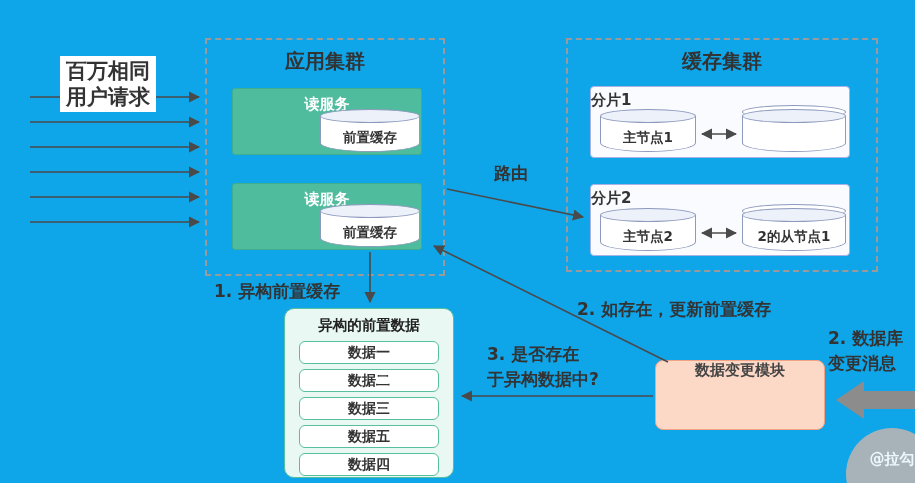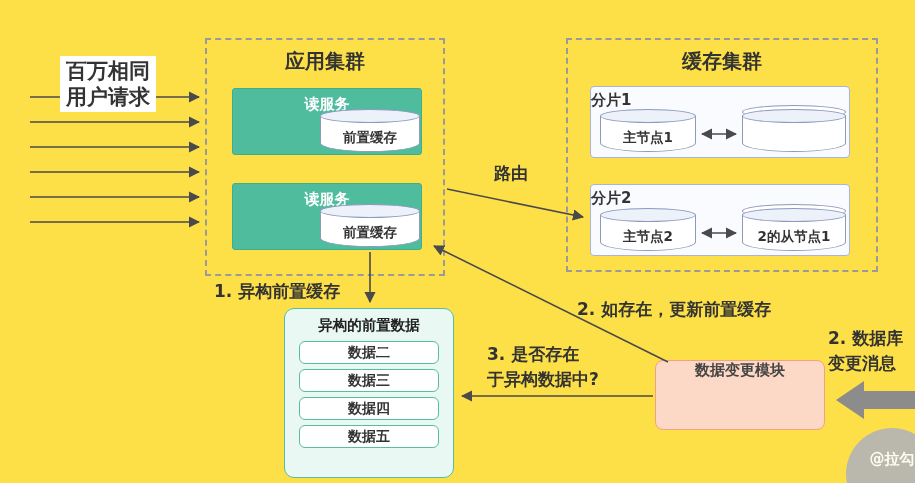--- a/index.html
+++ b/index.html
@@ -1,18 +1,18 @@
 <!DOCTYPE html>
 <html><head>
 <meta charset="utf-8">
 <style>
   * { margin:0; padding:0; box-sizing:border-box; }
   html,body { background:#fff; }
   body { font-family:"DejaVu Sans","Liberation Sans",sans-serif; color:#333; }
-  #canvas { position:relative; width:915px; height:483px; background:#fde047; overflow:hidden; }
+  #canvas { position:relative; width:915px; height:483px; background:#0ea5e9; overflow:hidden; }
 
   
   .big-label { position:absolute; font-size:21px; font-weight:bold; line-height:26px; z-index:6; }
   .step-label { position:absolute; font-size:17px; font-weight:bold; line-height:25px; z-index:6; white-space:nowrap; }
 
   
   .dashed-box { position:absolute; border:2px dashed #9a9a9a; z-index:1; }
   .cluster-title { position:absolute; top:8px; left:0; right:0; text-align:center; font-weight:bold; font-size:20px; color:#333; }
 
   
@@ -137,24 +137,25 @@
   </div>
 
   <div class="step-label" style="left:828px; top:326px;">
     <div>2. 数据库</div>
     <div>变更消息</div>
   </div>
 
   <div class="hetero-box" style="left:284px; top:308px; width:170px; height:170px;">
     <div class="hetero-title">异构的前置数据</div>
     <div class="hetero-items">
+      <div class="data-item">数据一</div>
       <div class="data-item">数据二</div>
       <div class="data-item">数据三</div>
+      <div class="data-item">数据五</div>
       <div class="data-item">数据四</div>
-      <div class="data-item">数据五</div>
     </div>
   </div>
 
   <div class="module-box" style="left:655px; top:360px; width:170px; height:70px;">
     <span>数据变更模块</span>
   </div>
 
   <svg class="connectors" width="915" height="483" viewBox="0 0 915 483">
     <defs>
       <marker id="arrow" viewBox="0 0 10 10" refX="9" refY="5" markerWidth="7" markerHeight="7" orient="auto-start-reverse">

